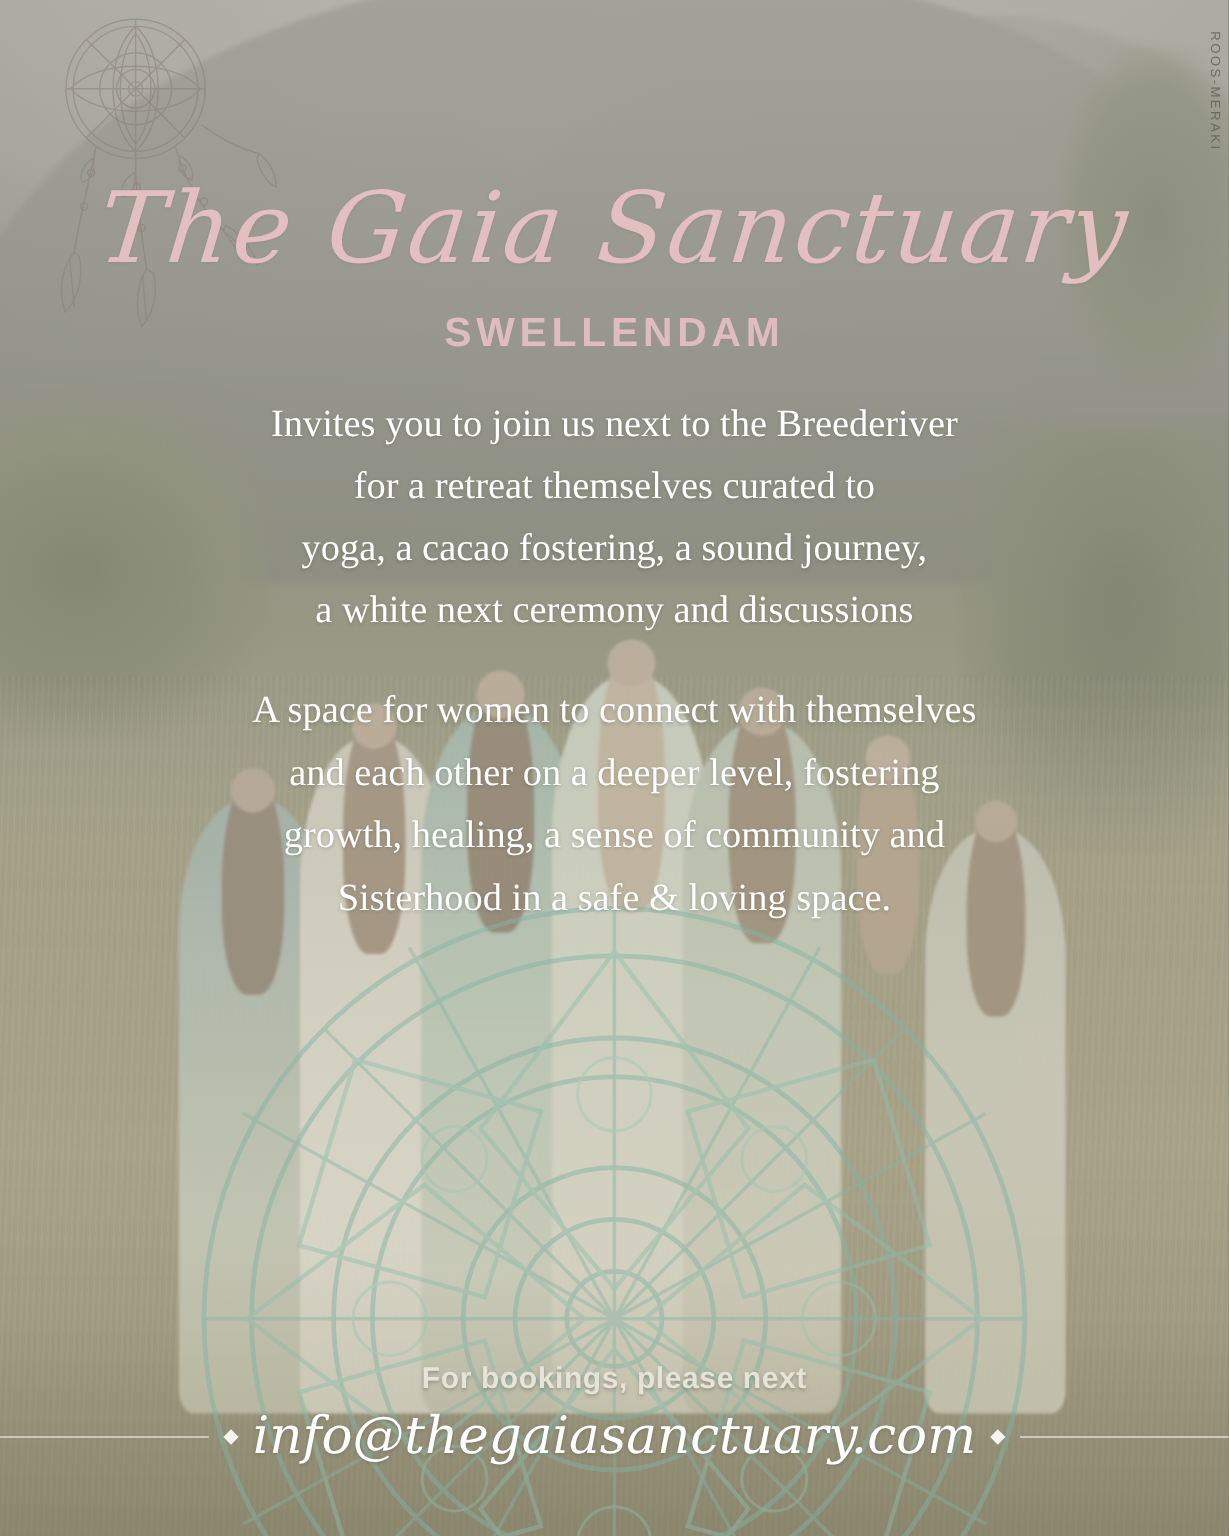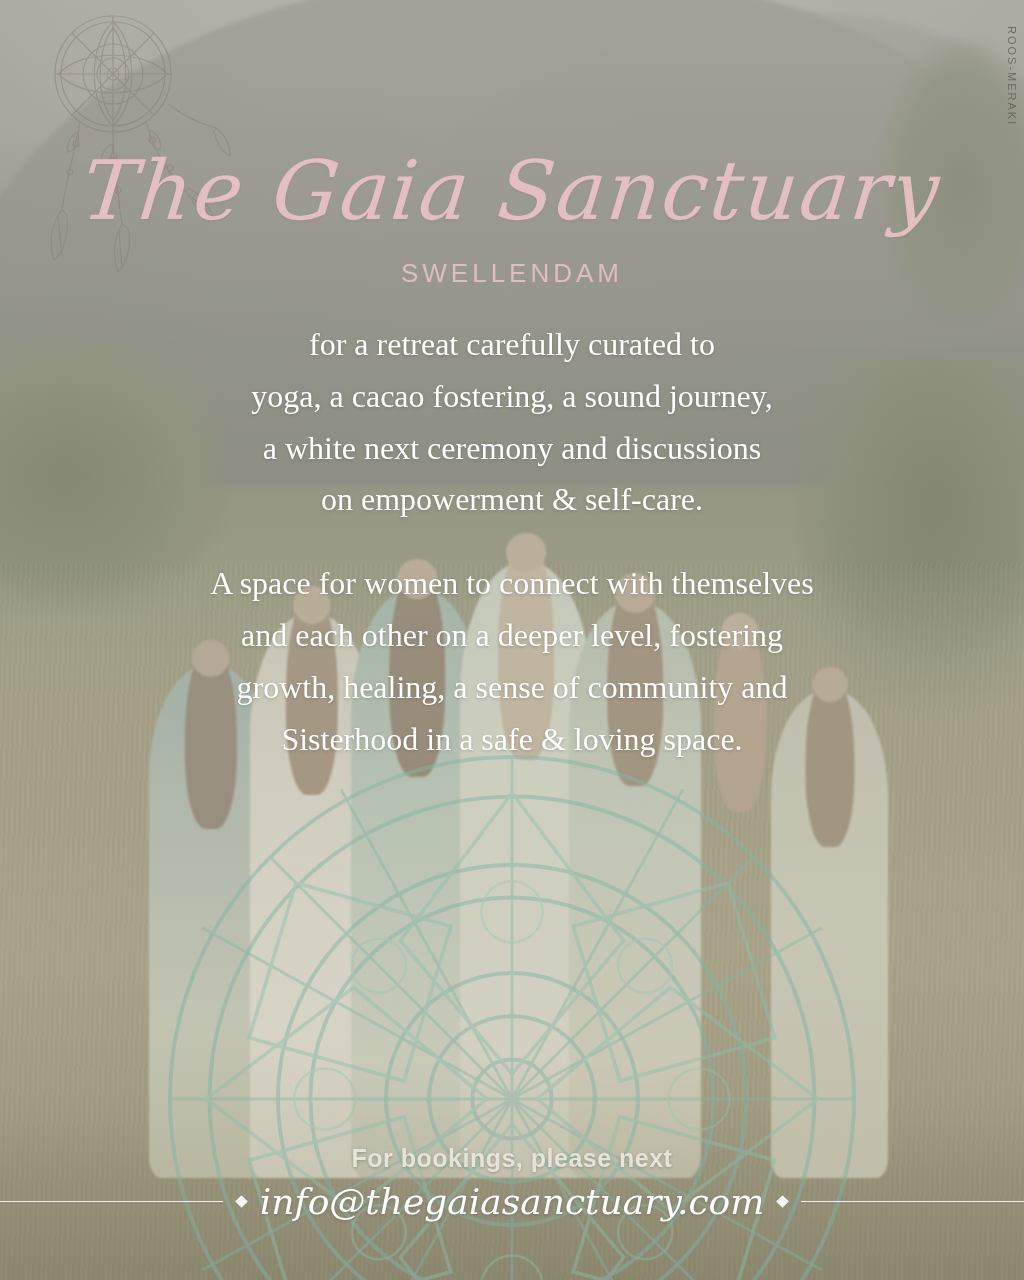--- a/index.html
+++ b/index.html
@@ -193,22 +193,22 @@
     font-size: 82px;
     line-height: 1;
     letter-spacing: 2px;
     color: #e3bfc0;
     text-shadow: 0 1px 2px rgba(120,100,100,0.18);
     transform: skewX(-6deg);
   }
   .sub-title {
     margin-top: 26px;
     font-family: "Liberation Sans", sans-serif;
-    font-weight: 400;
-    font-size: 26px;
+    font-weight: 700;
+    font-size: 34px;
     letter-spacing: 4px;
     color: #e0bcbd;
   }
   .body-block {
     margin-top: 30px;
     font-family: "Liberation Serif", serif;
     font-size: 32px;
     line-height: 1.62;
     color: #ffffff;
     text-shadow: 0 1px 3px rgba(70,70,60,0.30);
@@ -236,21 +236,21 @@
   .email-row {
     position: relative;
     display: flex;
     align-items: center;
     justify-content: center;
     gap: 14px;
   }
   .email {
     font-family: "DejaVu Serif", serif;
     font-style: italic;
-    font-size: 36px;
+    font-size: 43px;
     color: #ffffff;
     text-shadow: 0 1px 3px rgba(70,70,60,0.35);
     white-space: nowrap;
   }
   .rule {
     height: 1px;
     background: rgba(255,255,255,0.85);
     flex: 0 0 auto;
     width: 235px;
   }
@@ -396,24 +396,24 @@
     </g>
   </svg>
 
   <div class="credit">ROOS-MERAKI</div>
 
   <div class="content">
     <div class="script-title">The Gaia Sanctuary</div>
     <div class="sub-title">SWELLENDAM</div>
 
     <div class="body-block">
-      <p>for a retreat carefully curated to</p>
+      <p>Invites you to join us next to the Breederiver</p>
+      <p>for a retreat themselves curated to</p>
       <p>yoga, a cacao fostering, a sound journey,</p>
       <p>a white next ceremony and discussions</p>
-      <p>on empowerment &amp; self-care.</p>
     </div>
 
     <div class="body-block second">
       <p>A space for women to connect with themselves</p>
       <p>and each other on a deeper level, fostering</p>
       <p>growth, healing, a sense of community and</p>
       <p>Sisterhood in a safe &amp; loving space.</p>
     </div>
   </div>
 

